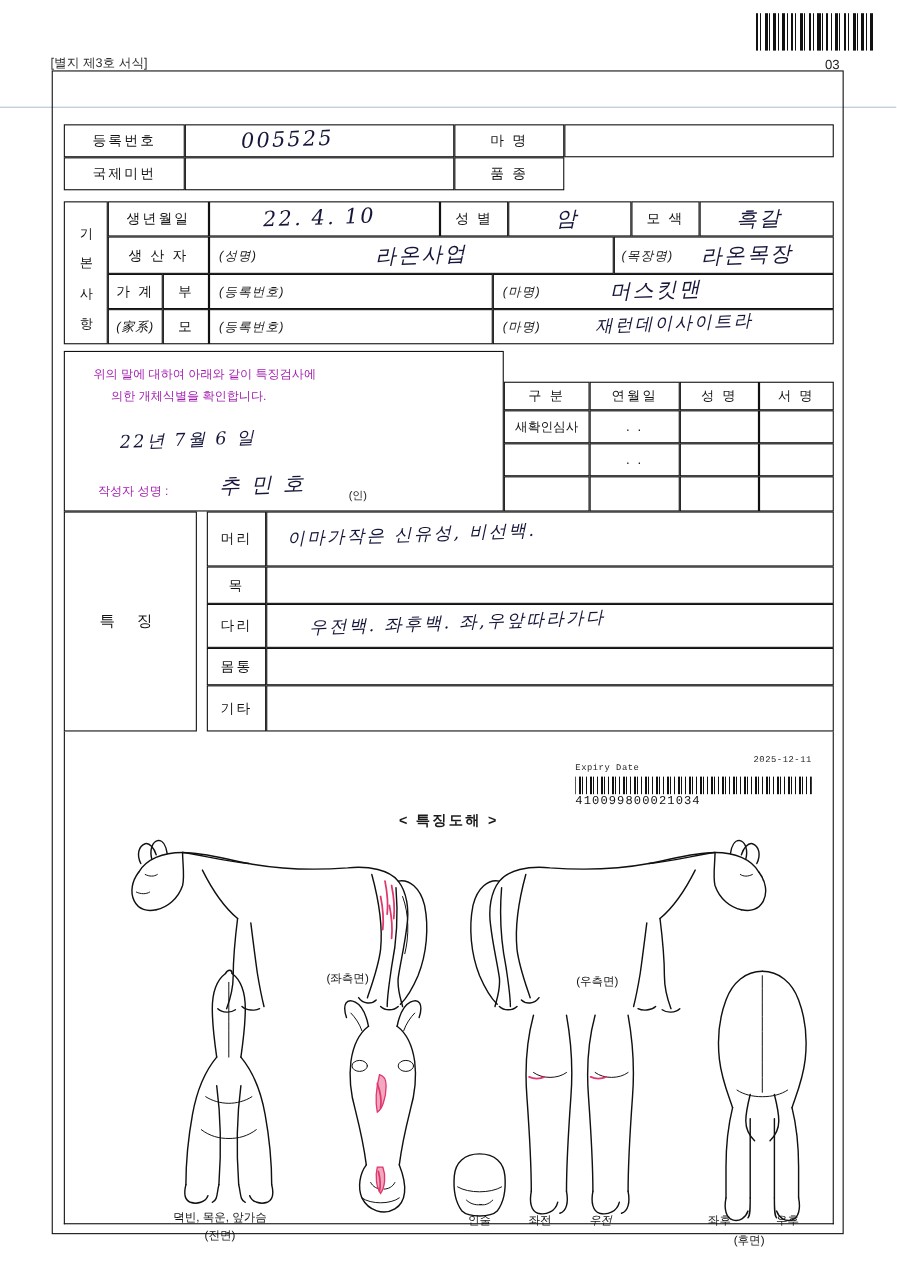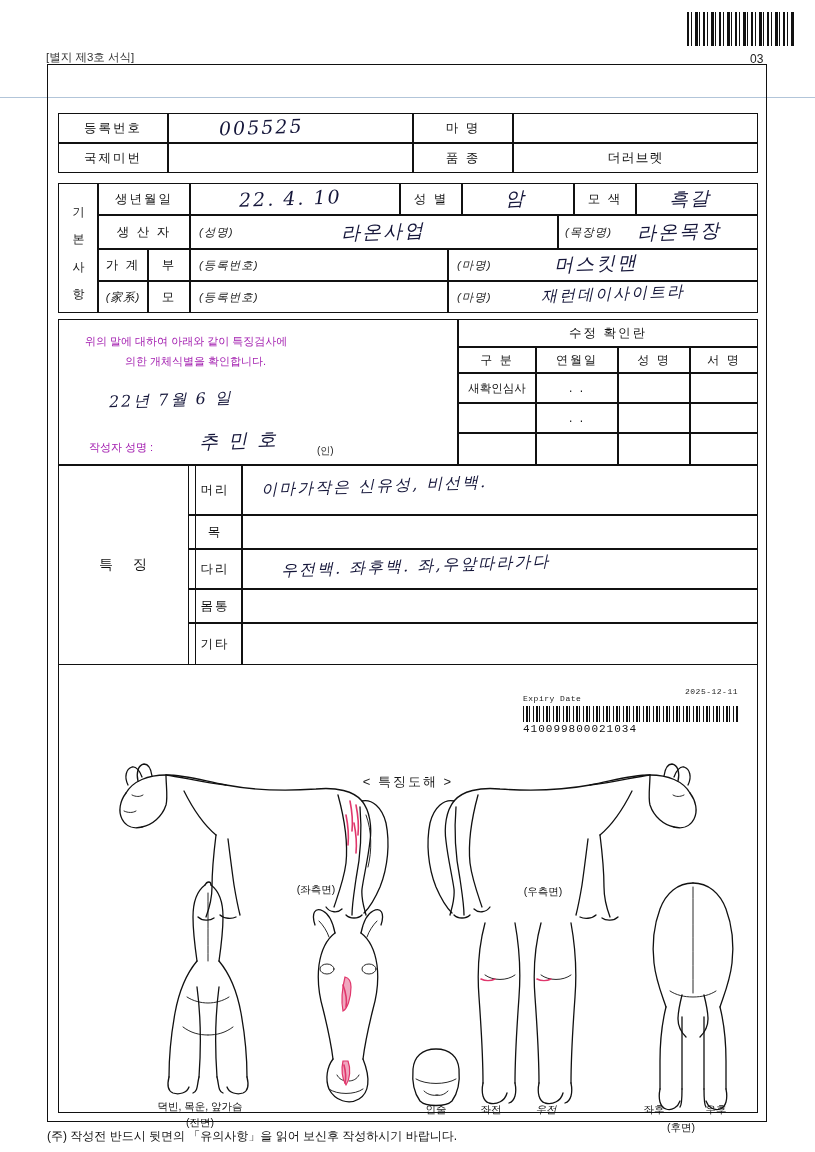--- a/index.html
+++ b/index.html
@@ -67,21 +67,21 @@
   .exp-lbl{font-family:"Liberation Mono", monospace;font-size:8px;color:#222;letter-spacing:0.5px;}
   .exp-bars{
     width:215px;height:16px;margin-top:1px;
     background:repeating-linear-gradient(to right,
       #111 0px,#111 1px,#fff 1px,#fff 3px,
       #111 3px,#111 5px,#fff 5px,#fff 6px,
       #111 6px,#111 7px,#fff 7px,#fff 10px);
   }
   .exp-num{font-family:"Liberation Mono", monospace;font-size:11px;color:#111;letter-spacing:1px;margin-top:1px;}
 
-  .diagram-title{position:absolute;left:0;top:672px;width:720px;text-align:center;font-size:13px;font-weight:normal;letter-spacing:2px;margin-top:36px;}
+  .diagram-title{position:absolute;left:0;top:672px;width:720px;text-align:center;font-size:13px;font-weight:bold;letter-spacing:2px;}
 
   .cap{position:absolute;font-size:10.5px;color:#111;text-align:center;}
 
   svg.horse{position:absolute;}
   .ln{fill:none;stroke:#111;stroke-width:1.3;stroke-linecap:round;stroke-linejoin:round;}
   .ln-thin{fill:none;stroke:#111;stroke-width:0.9;stroke-linecap:round;}
   .mark{fill:none;stroke:#e0376c;stroke-width:1.6;stroke-linecap:round;}
   .markf{fill:#f0a7bf;stroke:#e0376c;stroke-width:1.2;}
 </style>
 </head>
@@ -100,21 +100,20 @@
     <div class="tb lbl" style="left:10px;top:48px;width:110px;height:30px;">등록번호</div>
     <div class="tb" style="left:120px;top:48px;width:245px;height:30px;">
       <div class="hw" style="position:absolute;left:50px;top:2px;">005525</div>
     </div>
     <div class="tb lbl" style="left:365px;top:48px;width:100px;height:30px;">마 명</div>
     <div class="tb lbl txt-l" style="left:465px;top:48px;width:245px;height:30px;"></div>
 
     <div class="tb lbl" style="left:10px;top:78px;width:110px;height:30px;">국제미번</div>
     <div class="tb" style="left:120px;top:78px;width:245px;height:30px;"></div>
     <div class="tb lbl" style="left:365px;top:78px;width:100px;height:30px;">품 종</div>
-    <div class="tb lbl" style="left:465px;top:78px;width:245px;height:30px;font-size:13px;letter-spacing:1px;">더러브렛</div>
 
     <div class="tb lbl" style="left:10px;top:118px;width:40px;height:130px;flex-direction:column;line-height:1.6;font-size:12px;">
       <span style="writing-mode:vertical-rl;letter-spacing:6px;">기 본 사 항</span>
     </div>
 
     <div class="tb lbl" style="left:50px;top:118px;width:92px;height:32px;">생년월일</div>
     <div class="tb" style="left:142px;top:118px;width:210px;height:32px;">
       <div class="hw" style="position:absolute;left:48px;top:3px;">22. 4. 10</div>
     </div>
     <div class="tb lbl" style="left:352px;top:118px;width:62px;height:32px;">성 별</div>
@@ -152,49 +151,48 @@
     <div class="tb" style="left:142px;top:216px;width:258px;height:32px;">
       <div class="lbl-sm" style="position:absolute;left:8px;top:8px;">(등록번호)</div>
     </div>
     <div class="tb" style="left:400px;top:216px;width:310px;height:32px;">
       <div class="lbl-sm" style="position:absolute;left:8px;top:8px;">(마명)</div>
       <div class="hw hw-sm" style="position:absolute;left:92px;top:2px;">재런데이사이트라</div>
     </div>
 
     <div class="tb" style="left:10px;top:254px;width:400px;height:146px;">
       <div class="note-text" style="position:absolute;left:26px;top:12px;">위의 말에 대하여 아래와 같이 특징검사에</div>
-      <div class="note-text" style="position:absolute;left:42px;top:32px;margin-left:24px;">의한 개체식별을 확인합니다.</div>
+      <div class="note-text" style="position:absolute;left:42px;top:32px;">의한 개체식별을 확인합니다.</div>
       <div class="hw hw-sm" style="position:absolute;left:50px;top:70px;">22년 7월 6 일</div>
       <div class="note-text" style="position:absolute;left:30px;top:118px;">작성자 성명 :</div>
       <div class="hw" style="position:absolute;left:140px;top:108px;">추 민 호</div>
       <div style="position:absolute;left:258px;top:124px;font-size:10px;">(인)</div>
     </div>
 
-    <div class="tb lbl" style="left:410px;top:254px;width:300px;height:28px;font-size:12.5px;">수정 확인란</div>
     <div class="tb lbl" style="left:410px;top:282px;width:78px;height:26px;font-size:12px;">구 분</div>
     <div class="tb lbl" style="left:488px;top:282px;width:82px;height:26px;font-size:12px;">연월일</div>
     <div class="tb lbl" style="left:570px;top:282px;width:72px;height:26px;font-size:12px;">성 명</div>
     <div class="tb lbl" style="left:642px;top:282px;width:68px;height:26px;font-size:12px;">서 명</div>
 
     <div class="tb lbl" style="left:410px;top:308px;width:78px;height:30px;font-size:11.5px;letter-spacing:0;">새확인심사</div>
     <div class="tb lbl" style="left:488px;top:308px;width:82px;height:30px;font-size:12px;">. .</div>
     <div class="tb" style="left:570px;top:308px;width:72px;height:30px;"></div>
     <div class="tb" style="left:642px;top:308px;width:68px;height:30px;"></div>
 
     <div class="tb" style="left:410px;top:338px;width:78px;height:30px;"></div>
     <div class="tb lbl" style="left:488px;top:338px;width:82px;height:30px;font-size:12px;">. .</div>
     <div class="tb" style="left:570px;top:338px;width:72px;height:30px;"></div>
     <div class="tb" style="left:642px;top:338px;width:68px;height:30px;"></div>
 
     <div class="tb" style="left:410px;top:368px;width:78px;height:32px;"></div>
     <div class="tb" style="left:488px;top:368px;width:82px;height:32px;"></div>
     <div class="tb" style="left:570px;top:368px;width:72px;height:32px;"></div>
     <div class="tb" style="left:642px;top:368px;width:68px;height:32px;"></div>
 
-    <div class="tb lbl" style="left:10px;top:400px;width:138px;height:200px;letter-spacing:8px;font-size:14px;">특 징</div>
+    <div class="tb lbl" style="left:10px;top:400px;width:121px;height:200px;letter-spacing:8px;font-size:14px;">특 징</div>
 
     <div class="tb lbl" style="left:140px;top:400px;width:54px;height:50px;font-size:12.5px;">머리</div>
     <div class="tb" style="left:194px;top:400px;width:516px;height:50px;">
       <div class="hw hw-sm" style="position:absolute;left:18px;top:10px;">이마가작은 신유성, 비선백.</div>
     </div>
 
     <div class="tb lbl" style="left:140px;top:450px;width:54px;height:34px;font-size:12.5px;">목</div>
     <div class="tb" style="left:194px;top:450px;width:516px;height:34px;"></div>
 
     <div class="tb lbl" style="left:140px;top:484px;width:54px;height:40px;font-size:12.5px;">다리</div>
@@ -349,14 +347,13 @@
     <div class="cap" style="left:62px;top:1051px;width:180px;">(전면)</div>
     <div class="cap" style="left:348px;top:1038px;width:80px;">인술</div>
     <div class="cap" style="left:415px;top:1038px;width:56px;">좌전</div>
     <div class="cap" style="left:470px;top:1038px;width:56px;font-style:italic;">우전</div>
     <div class="cap" style="left:578px;top:1038px;width:56px;">좌후</div>
     <div class="cap" style="left:640px;top:1038px;width:56px;">우후</div>
     <div class="cap" style="left:578px;top:1056px;width:110px;">(후면)</div>
 
   </div>
 
-  <div class="foot">(주) 작성전 반드시 뒷면의 「유의사항」을 읽어 보신후 작성하시기 바랍니다.</div>
 </div>
 
 </body></html>

